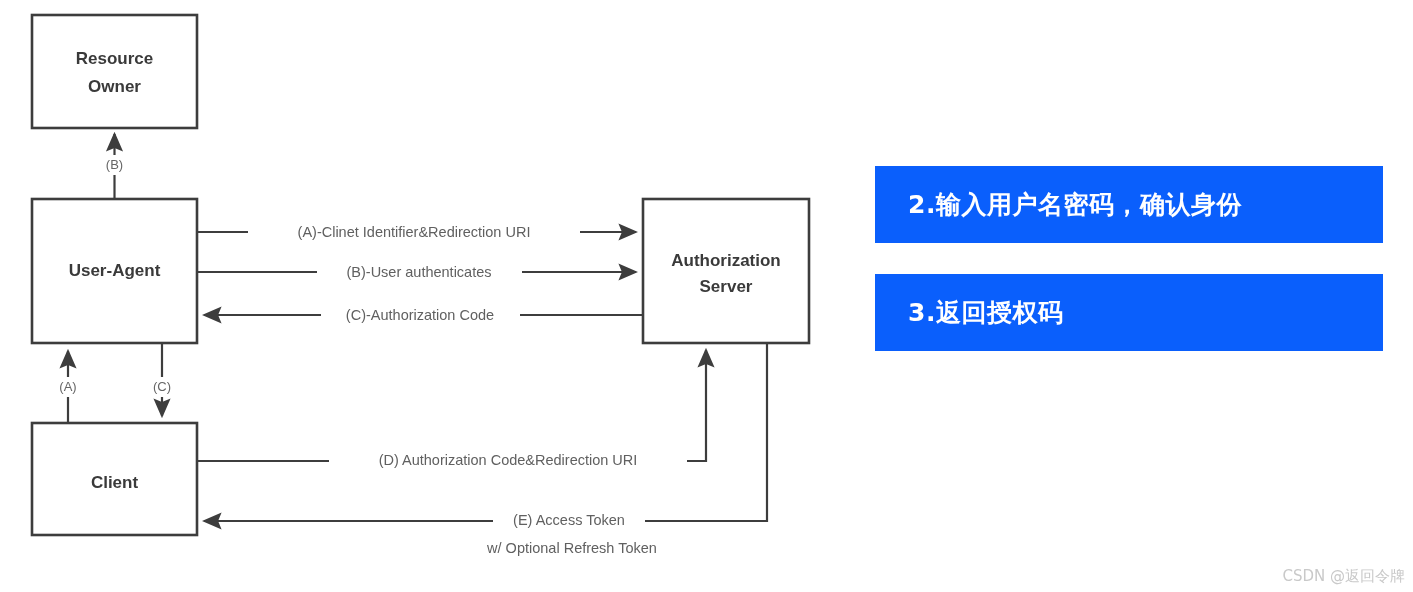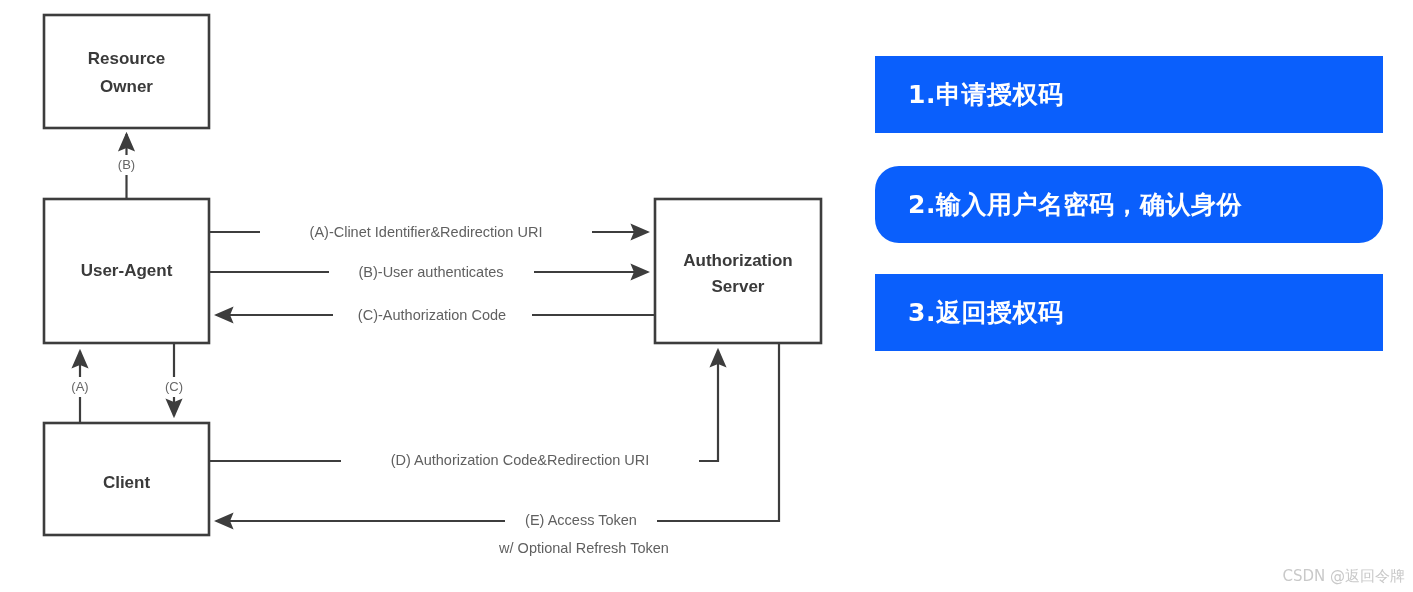--- a/index.html
+++ b/index.html
@@ -11,21 +11,21 @@
     width: 1413px;
     height: 592px;
     position: relative;
     overflow: hidden;
     font-family: "Liberation Sans", "DejaVu Sans", sans-serif;
   }
 
   
   #diagram-panel {
     position: absolute;
-    left: 16px;
+    left: 4px;
     top: 0;
     width: 860px;
     height: 592px;
   }
   #diagram-svg {
     position: absolute;
     left: 0;
     top: 0;
   }
 
@@ -83,21 +83,21 @@
   }
   .step-text {
     color: #ffffff;
     font-family: "DejaVu Sans", "Liberation Sans", sans-serif;
     font-size: 25px;
     font-weight: bold;
     letter-spacing: 0.5px;
     white-space: nowrap;
   }
   #step-1 { top: 56px; }
-  #step-2 { top: 166px; border-radius: 24px; }
+  #step-2 { top: 166px; }
   #step-3 { top: 274px; }
   #step-4 { top: 383px; }
   #step-5 { top: 492px; }
 
   
   #watermark {
     position: absolute;
     right: 8px;
     bottom: 6px;
     font-family: "DejaVu Sans", "Liberation Sans", sans-serif;
@@ -185,23 +185,20 @@
     <g>
       <path class="edge-line" d="M763,343 L763,521 L200,521" marker-end="url(#arrowhead)"></path>
       <rect x="489" y="511" width="152" height="21" fill="#ffffff"></rect>
       <text class="edge-label" x="565" y="521">(E) Access Token</text>
       <text class="edge-label" x="568" y="549">w/  Optional Refresh Token</text>
     </g>
   </svg>
 </div>
 
 <div id="steps-panel">
-  <div class="step-box" id="step-1">
-    <span class="step-text">1.申请授权码</span>
-  </div>
   <div class="step-box" id="step-2">
     <span class="step-text">2.输入用户名密码，确认身份</span>
   </div>
   <div class="step-box" id="step-3">
     <span class="step-text">3.返回授权码</span>
   </div>
 </div>
 
 <div id="watermark">CSDN @返回令牌</div>
 

